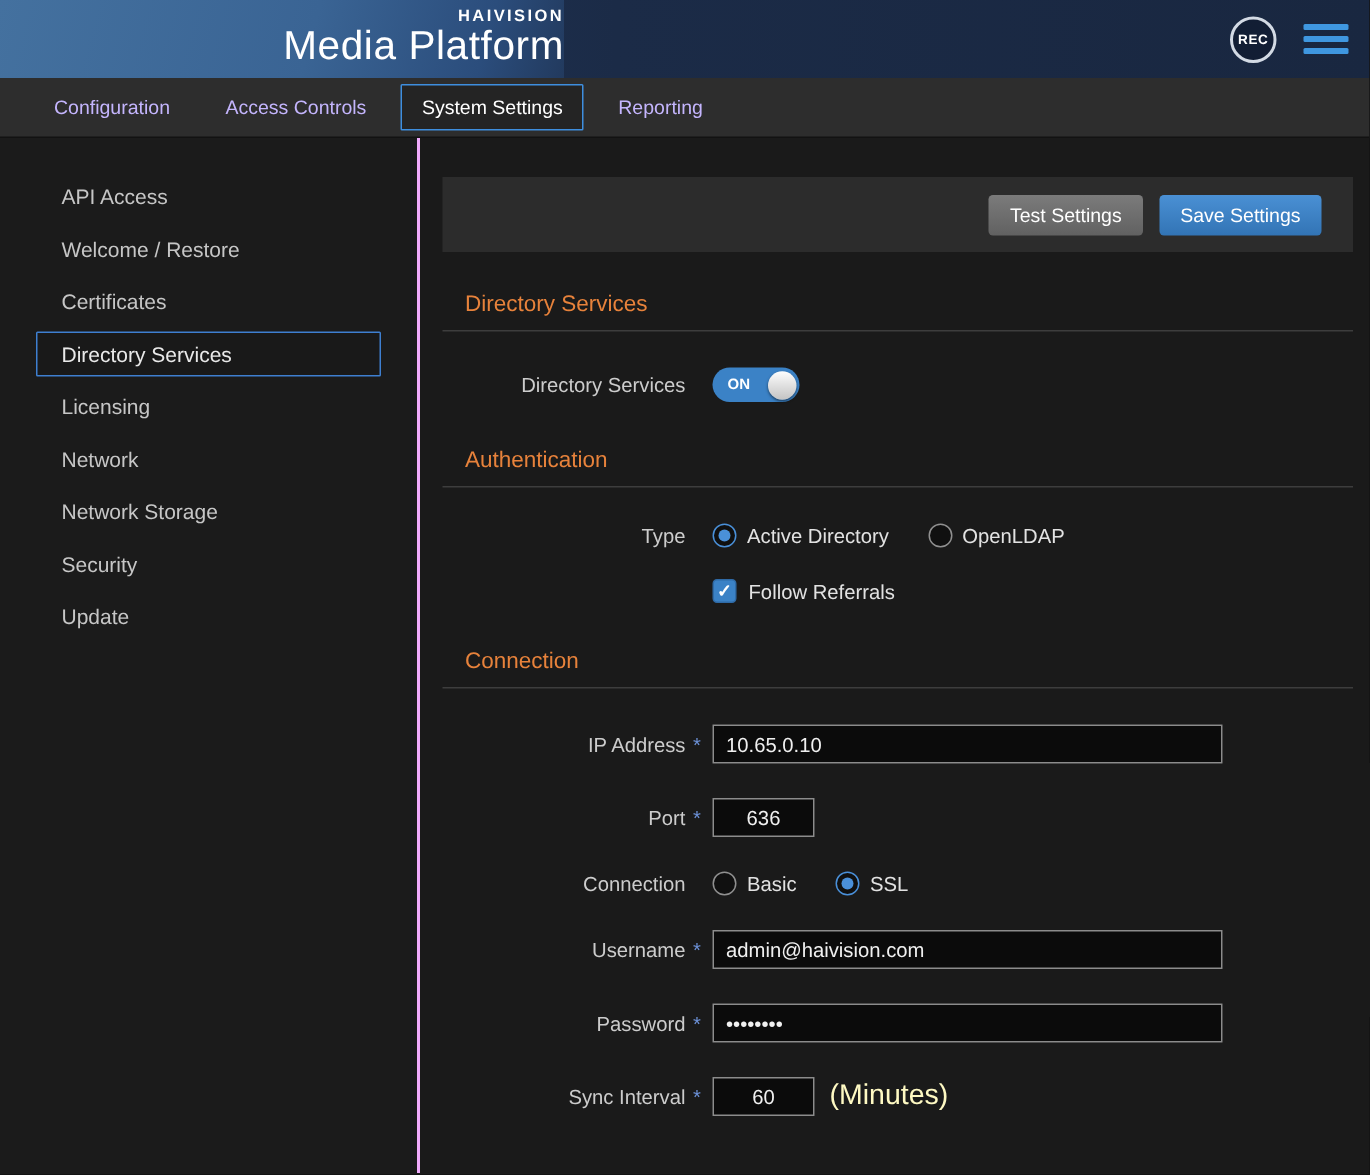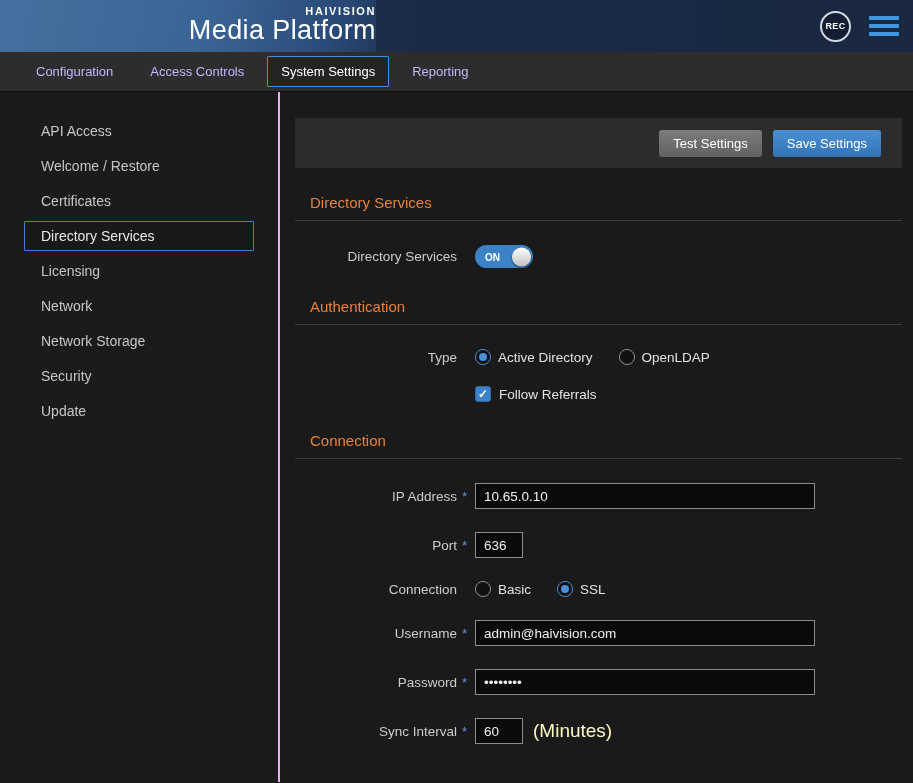--- a/index.html
+++ b/index.html
@@ -59,21 +59,21 @@
   
   .row { display: flex; align-items: center; margin-bottom: 23px; }
   .row.first { margin-top: 24px; }
   .lbl { width: 162px; text-align: right; color: #cccccc; font-size: 13.5px; flex-shrink: 0; }
   .ast { width: 18px; flex-shrink: 0; color: #6b8fd4; font-size: 13.5px; padding-left: 5px; }
   .ctrl { display: flex; align-items: center; }
 
   input.txt { height: 26px; background: #0b0b0b; border: 1px solid #8c8c8c; color: #f0f0f0;
               font-size: 13.5px; padding: 0 8px; font-family: inherit; border-radius: 0; }
   input.wide { width: 340px; }
-  input.narrow { width: 48px; }
+  input.narrow { width: 68px; text-align: center; }
   .suffix { color: #fef9c3; font-size: 19px; margin-left: 10px; }
 
   
   .toggle { width: 58px; height: 23px; border-radius: 12px; background: #3b82c6;
             position: relative; cursor: pointer; }
   .toggle-text { position: absolute; left: 10px; top: 50%; transform: translateY(-50%);
                  color: #fff; font-size: 10px; font-weight: bold; }
   .knob { position: absolute; right: 2px; top: 50%; transform: translateY(-50%);
           width: 19px; height: 19px; border-radius: 50%;
           background: linear-gradient(#fdfdfd, #c3c3c3); box-shadow: 0 1px 2px rgba(0,0,0,.55); }

